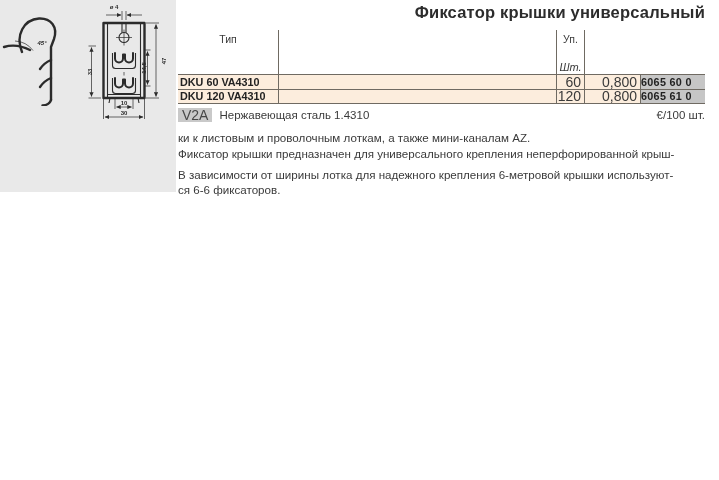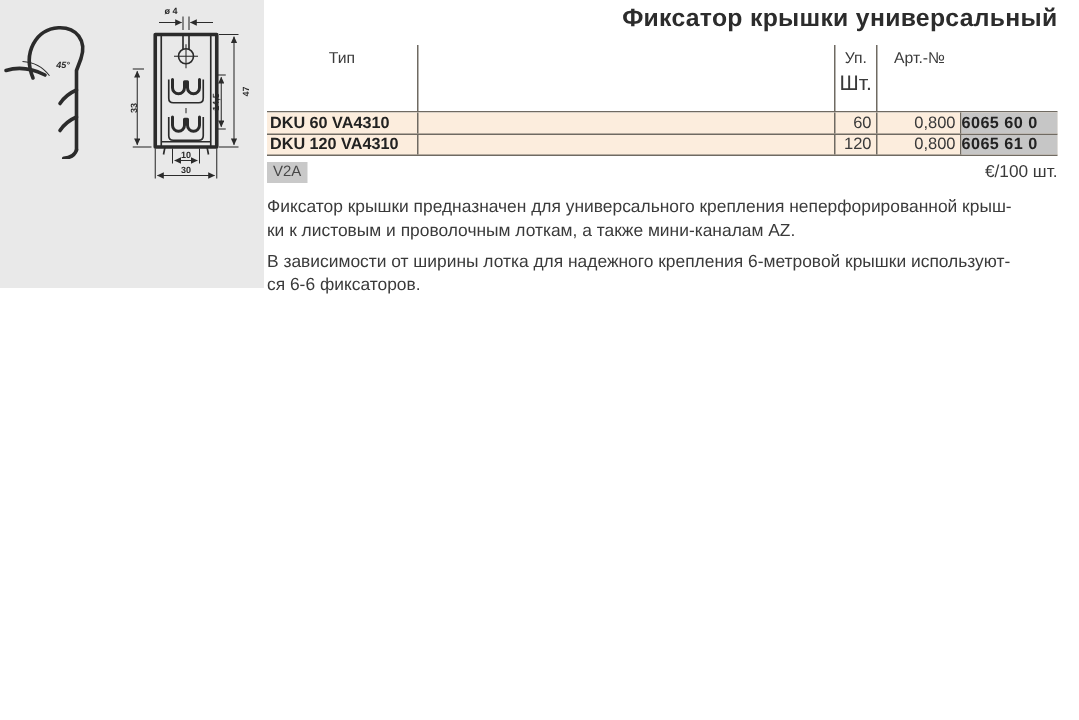--- a/index.html
+++ b/index.html
@@ -21,32 +21,32 @@
 
   
   .title{position:absolute; left:178px; top:3px; width:527px; text-align:right;
          font-size:16.5px; font-weight:700; color:#2c2c2c; letter-spacing:0.2px;}
 
   
   .ptable{position:absolute; left:178px; top:30px; width:527px; font-size:10.5px;}
   .cols{display:grid; grid-template-columns:101px 278px 28px 56px 64px;}
   .thead{height:45px; border-bottom:1.5px solid var(--line);}
   .hcell{display:flex; flex-direction:column; justify-content:space-between; align-items:center;
-         padding:3px 2px 11px 2px; text-align:center;}
-  .hcell .sub{font-size:14px;}
+         padding:3px 2px 1px 2px; text-align:center;}
+  .hcell .sub{font-size:11px;font-style:italic;}
   .br{border-right:1.2px solid var(--line);}
   .trow{background:var(--row_bg); border-bottom:1.5px solid var(--line); height:14.5px;}
   .cell{display:flex; align-items:center; overflow:hidden;}
   .cell.type{font-weight:700; font-size:10.8px; padding-left:2px; color:#222;}
-  .cell.num{justify-content:flex-end; padding-right:3px; font-size:11px;}
+  .cell.num{justify-content:flex-end; padding-right:3px; font-size:14px;}
   .cell.art{background:var(--art_bg); font-weight:700; padding-left:0; font-size:10.8px; color:#222; letter-spacing:0.3px;}
 
   
   .material{position:absolute; left:178px; top:108px; width:527px; display:flex; align-items:center; font-size:11.5px;}
-  .badge{background:var(--badge_bg); color:#474747; padding:0 4px; margin-right:7px; line-height:14px; font-size:10px;}
+  .badge{background:var(--badge_bg); color:#474747; padding:0 4px; margin-right:7px; line-height:14px; font-size:14px;}
   .price{margin-left:auto;}
 
   
   .desc{position:absolute; left:178px; top:130px; width:530px; font-size:11.6px; line-height:15.8px;}
   .desc .para{margin-bottom:5px;}
   .desc .line{white-space:nowrap;}
 </style>
 </head>
 <body>
 
@@ -128,24 +128,20 @@
     <div class="cols thead">
       <div class="hcell br">
         <span>Тип</span>
         <span></span>
       </div>
       <div class="hcell br"></div>
       <div class="hcell br">
         <span>Уп.</span>
         <span class="sub">Шт.</span>
       </div>
-      <div class="hcell">
-        <span>Арт.-№</span>
-        <span></span>
-      </div>
     </div>
 
     <div class="cols trow">
       <div class="cell type br">DKU 60 VA4310</div>
       <div class="cell br"></div>
       <div class="cell num br">60</div>
       <div class="cell num br">0,800</div>
       <div class="cell art">6065 60 0</div>
     </div>
 
@@ -153,27 +149,28 @@
       <div class="cell type br">DKU 120 VA4310</div>
       <div class="cell br"></div>
       <div class="cell num br">120</div>
       <div class="cell num br">0,800</div>
       <div class="cell art">6065 61 0</div>
     </div>
   </div>
 
   <div class="material">
     <span class="badge">V2A</span>
+    <span>Нержавеющая сталь 1.4310</span>
     <span class="price">€/100 шт.</span>
   </div>
 
   <div class="desc">
     <div class="para">
+      <div class="line">ки к листовым и проволочным лоткам, а также мини-каналам AZ.</div>
       <div class="line">Фиксатор крышки предназначен для универсального крепления неперфорированной крыш-</div>
-      <div class="line">ки к листовым и проволочным лоткам, а также мини-каналам AZ.</div>
     </div>
     <div class="para">
       <div class="line">В зависимости от ширины лотка для надежного крепления 6-метровой крышки используют-</div>
       <div class="line">ся 6-6 фиксаторов.</div>
     </div>
   </div>
 
 </div>
 
 </body></html>

